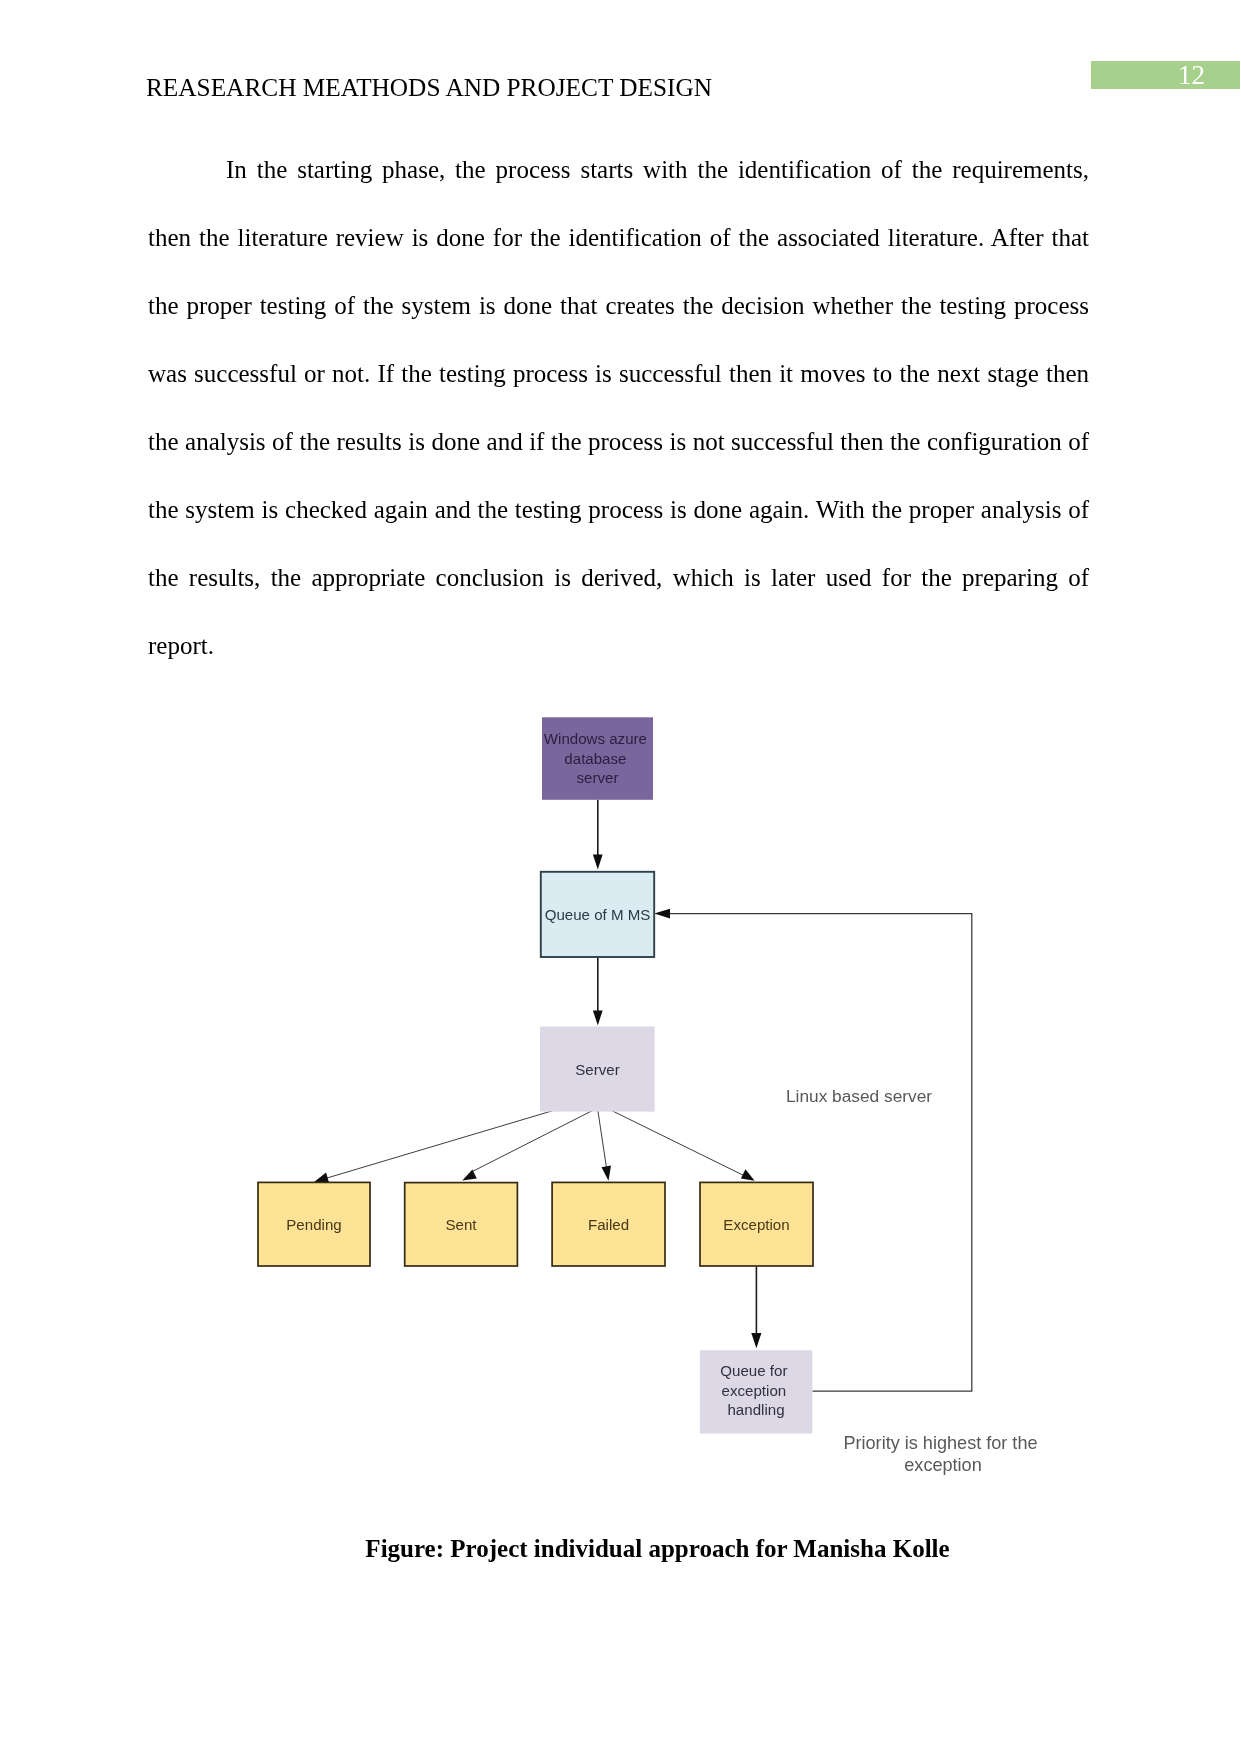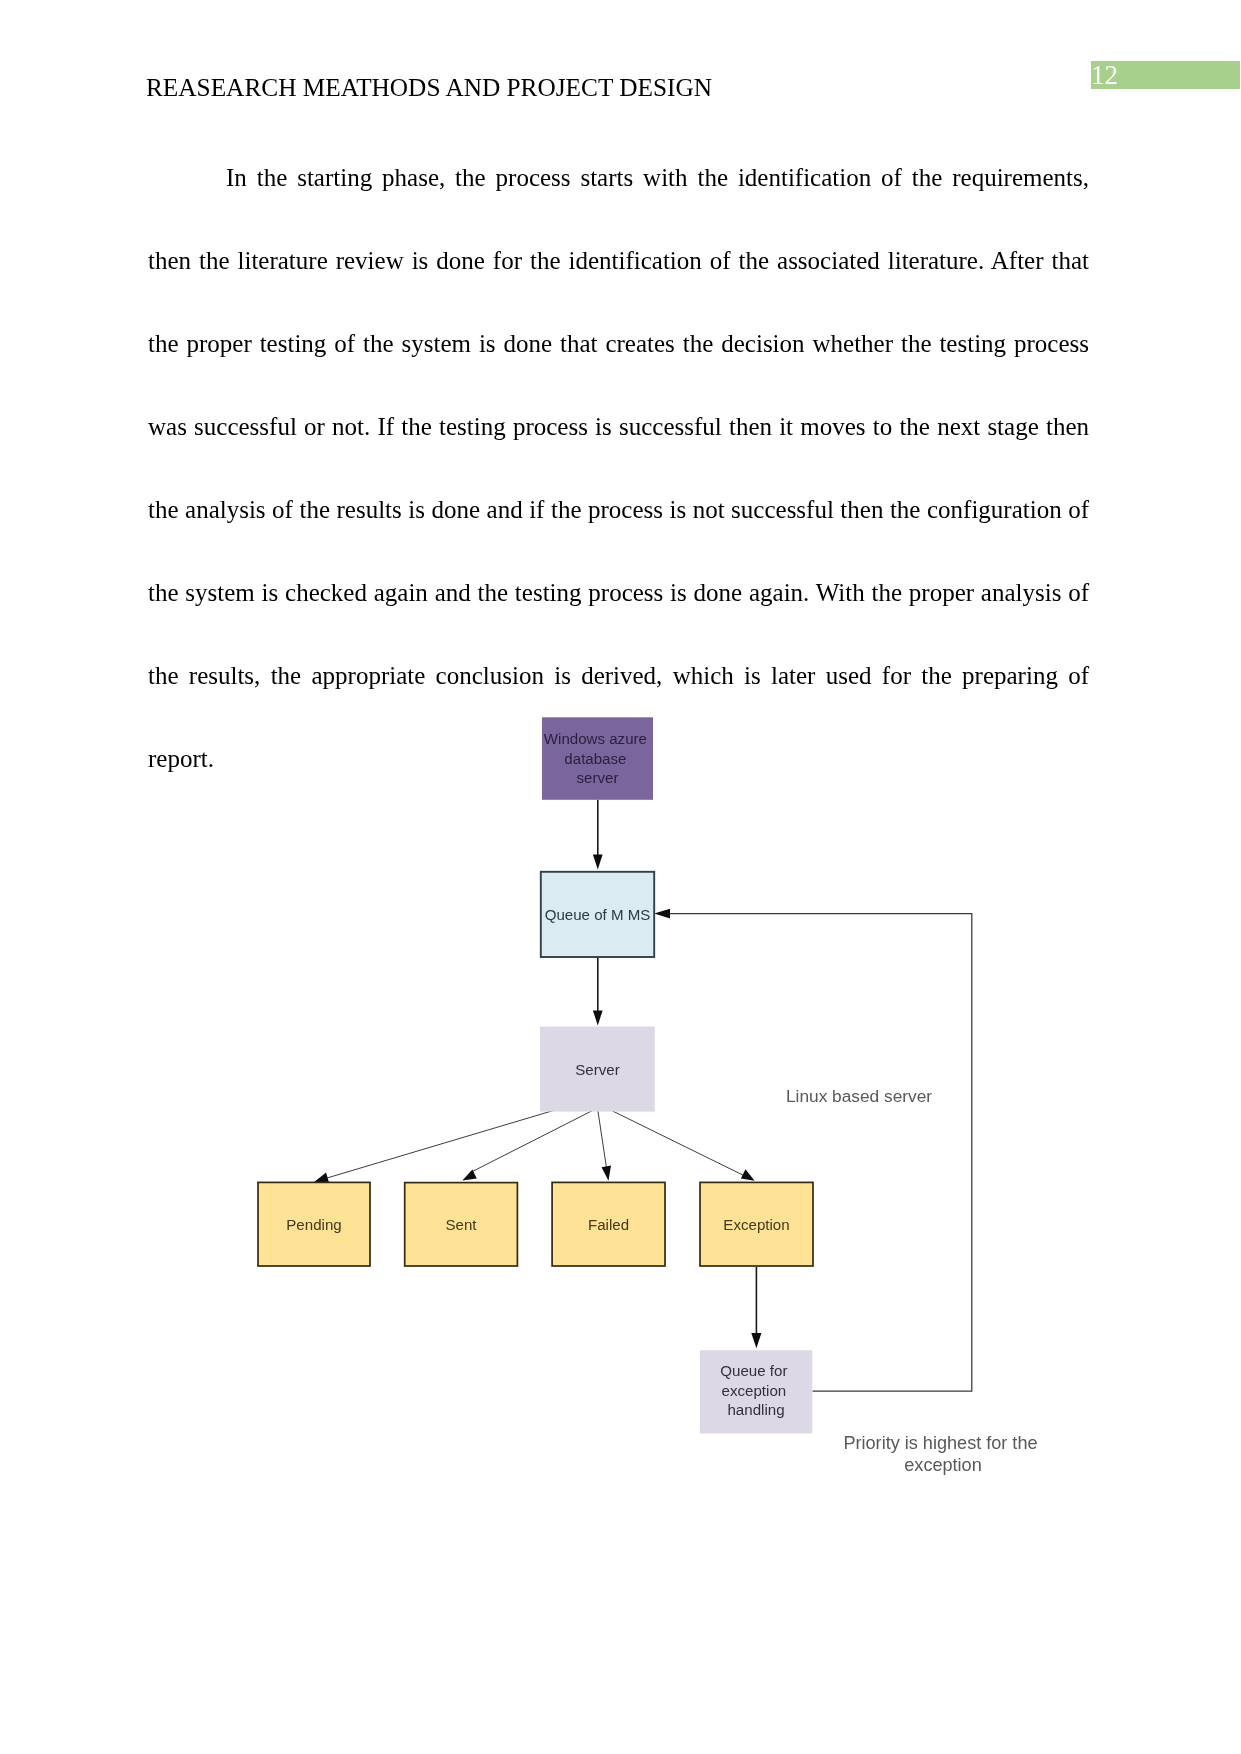--- a/index.html
+++ b/index.html
@@ -3,26 +3,26 @@
 <meta charset="utf-8">
 <style>
   html,body{margin:0;padding:0;background:#ffffff;}
   body{width:1241px;height:1754px;font-family:"Liberation Serif",serif;position:relative;overflow:hidden;
        -webkit-font-smoothing:antialiased;}
   .page{position:absolute;left:0;top:0;width:1241px;height:1754px;}
 
   
   .pagenum-box{position:absolute;left:1091px;top:61px;width:149px;height:28px;background:#a7d08c;}
   
-  .pagenum-text{position:absolute;left:0;top:0px;width:114px;height:28px;line-height:28px;
+  .pagenum-text{position:absolute;left:0;top:0px;width:114px;height:28px;line-height:28px;text-align:right;
        font-size:27px;color:#ffffff;font-family:"Liberation Serif",serif;}
   .doc-header{position:absolute;left:146px;top:73px;font-size:25.3px;color:#000;white-space:nowrap;}
 
   
-  .body-para{position:absolute;left:148px;top:135.5px;width:941px;font-size:25px;line-height:83px;
+  .body-para{position:absolute;left:148px;top:135.5px;width:941px;font-size:25px;line-height:68px;
        text-align:justify;color:#000;text-indent:78px;}
 
   .name-line{position:absolute;left:225px;top:613px;font-size:25px;line-height:57px;color:#000;}
 
   .caption{position:absolute;left:187px;top:1530px;width:941px;text-align:center;font-size:25px;
        line-height:38px;font-weight:bold;color:#000;}
 
   .diagram{position:absolute;left:0;top:0;}
   .nodetext{font-family:"Liberation Sans",sans-serif;font-size:15.1px;}
   .anntext{font-family:"Liberation Sans",sans-serif;font-size:18.1px;}
@@ -120,14 +120,15 @@
       <text x="859" y="1102.2" text-anchor="middle" class="anntext2" fill="#595959">
         <tspan x="859" dy="0">Linux based server</tspan>
       </text>
       <text x="943" y="1448.5" text-anchor="middle" class="anntext" fill="#595959">
         <tspan x="943" dy="0">Priority is highest for the</tspan>
         <tspan x="943" dy="22.3">exception</tspan>
       </text>
     </g>
   </svg>
 
+  <div class="caption">Figure: Project individual approach for Manisha Kolle</div>
 
 </div>
 
 </body></html>

